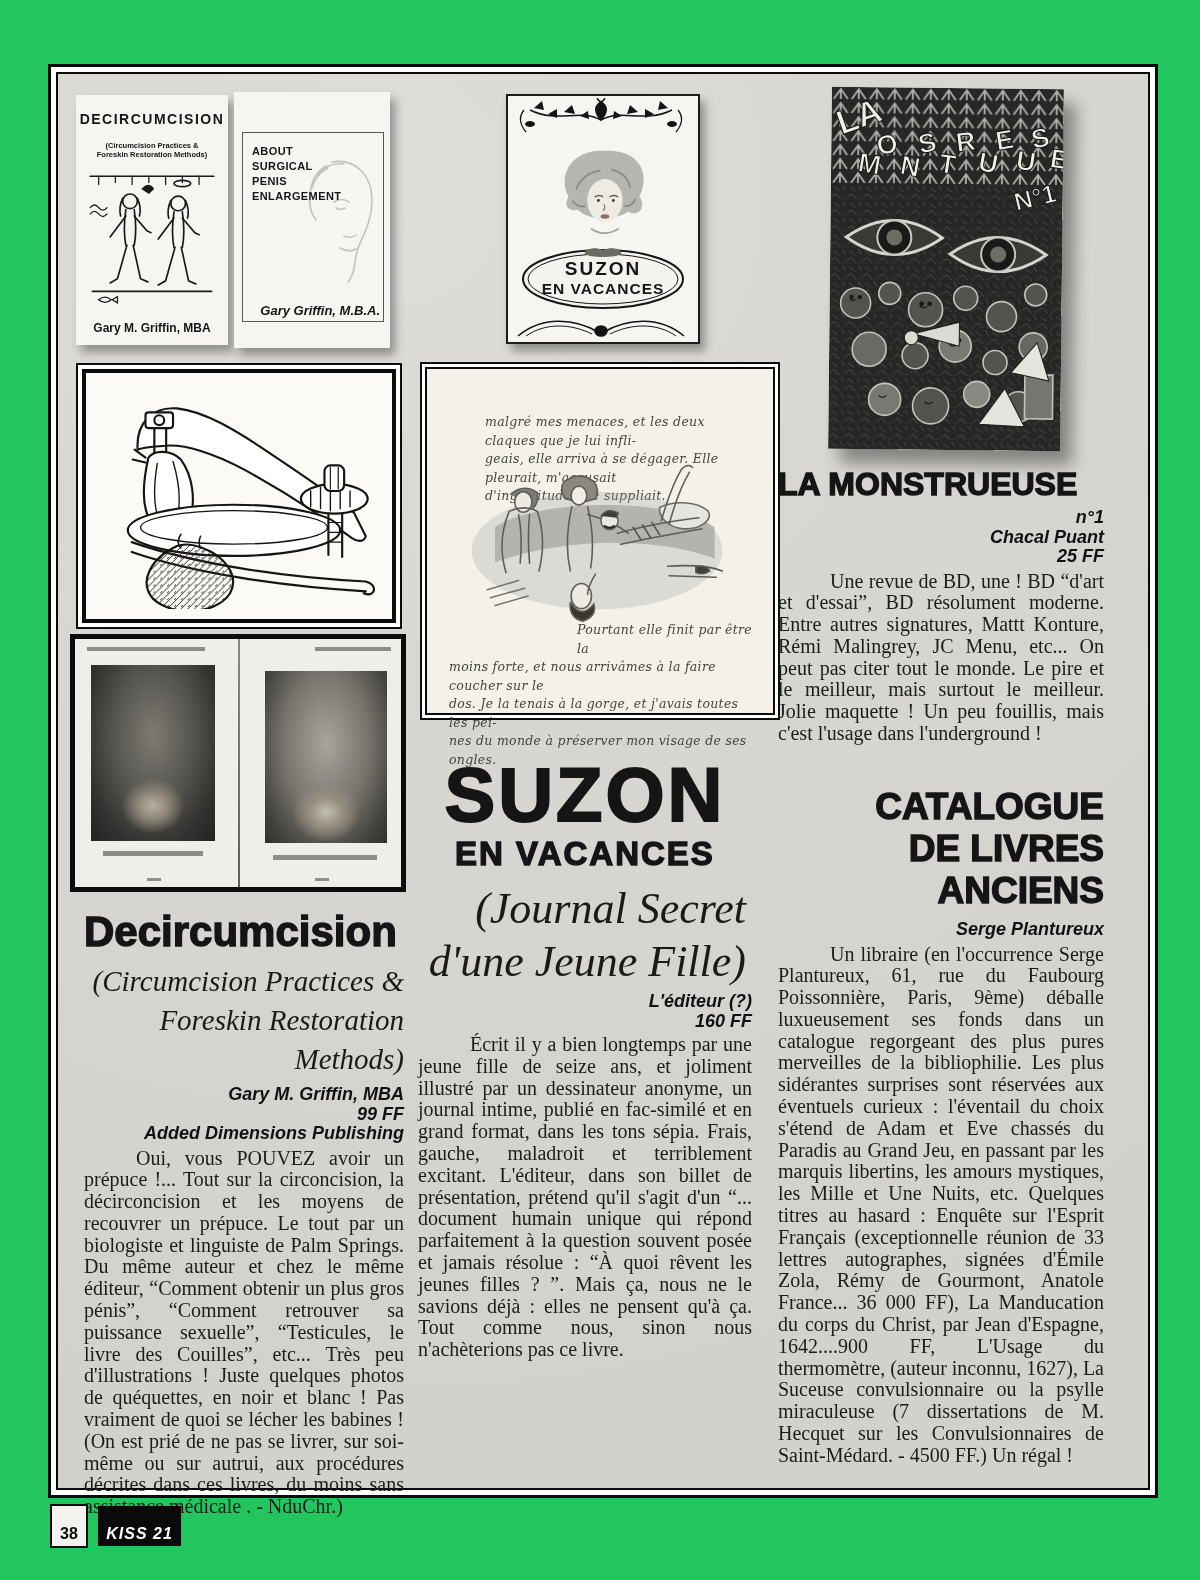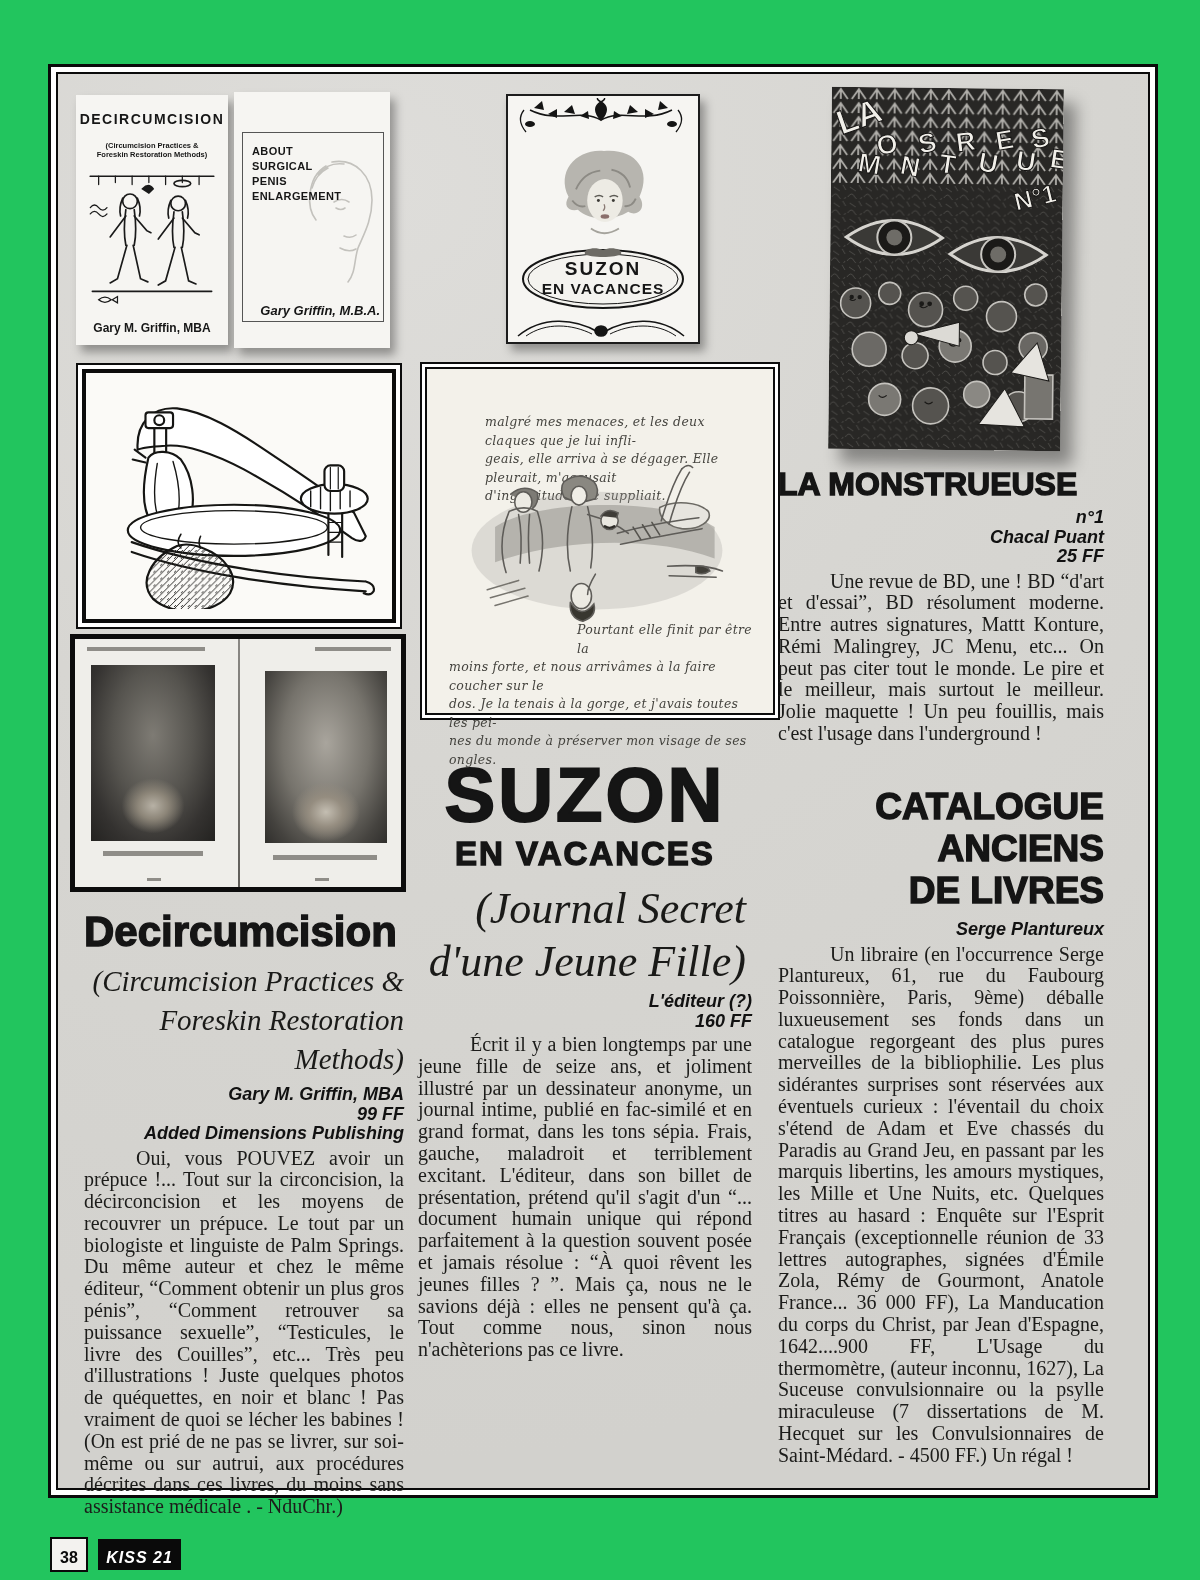--- a/index.html
+++ b/index.html
@@ -21,21 +21,21 @@
   .subtitle-serif{font-style:italic;font-family:"Liberation Serif","DejaVu Serif",serif;color:#1a1a18;}
   .hand{font:italic 12.5px/18.5px "DejaVu Serif",serif;color:#45443f;letter-spacing:.3px;}
   .capbar{background:#8f8d88;height:5px;}
   
   .photo1{background:
      radial-gradient(55% 34% at 50% 80%, #b7b1a5 0%, #8d8679 22%, rgba(0,0,0,0) 46%),
      radial-gradient(72% 84% at 50% 40%, #7e7b74 0%, #56544f 45%, #343230 76%, #232220 100%);}
   .photo2{background:
      radial-gradient(58% 36% at 50% 82%, #c4beb2 0%, #958d80 24%, rgba(0,0,0,0) 48%),
      radial-gradient(74% 86% at 50% 42%, #a9a59d 0%, #76736c 48%, #45433f 78%, #2a2927 100%);}
-  .footer-box{display:inline-block;font-weight:700;font-size:16px;line-height:16px;padding:11px 8px 4px;margin-top:33px;}
+  .footer-box{display:inline-block;font-weight:700;font-size:16px;line-height:16px;padding:20px 8px 4px;}
 </style>
 </head>
 <body>
 
 <div class="sheet">
 
   <div class="abs frame">
     <div class="frame-inner"></div>
   </div>
 
@@ -309,22 +309,22 @@
       <div>25 FF</div>
     </div>
     <div class="body" style="margin-top:4px;">
       <p>Une revue de BD, une ! BD “d'art et d'essai”, BD résolument moderne. Entre autres signatures, Mattt Konture, Rémi Malingrey, JC Menu, etc... On peut pas citer tout le monde. Le pire et le meilleur, mais surtout le meilleur. Jolie maquette ! Un peu fouillis, mais c'est l'usage dans l'underground !</p>
     </div>
   </div>
 
   <div class="abs" style="left:778px;top:786px;width:326px;">
     <div class="heavy" style="font-size:37px;line-height:42px;text-align:right;">
       <div>CATALOGUE</div>
+      <div>DE LIVRES</div>
       <div>ANCIENS</div>
-      <div>DE LIVRES</div>
     </div>
     <div class="credits" style="margin-top:8px;">Serge Plantureux</div>
     <div class="body" style="margin-top:4px;">
       <p>Un libraire (en l'occurrence Serge Plantureux, 61, rue du Faubourg Poissonnière, Paris, 9ème) déballe luxueusement ses fonds dans un catalogue regorgeant des plus pures merveilles de la bibliophilie. Les plus sidérantes surprises sont réservées aux éventuels curieux : l'éventail du choix s'étend de Adam et Eve chassés du Paradis au Grand Jeu, en passant par les marquis libertins, les amours mystiques, les Mille et Une Nuits, etc. Quelques titres au hasard : Enquête sur l'Esprit Français (exceptionnelle réunion de 33 lettres autographes, signées d'Émile Zola, Rémy de Gourmont, Anatole France... 36 000 FF), La Manducation du corps du Christ, par Jean d'Espagne, 1642....900 FF, L'Usage du thermomètre, (auteur inconnu, 1627), La Suceuse convulsionnaire ou la psylle miraculeuse (7 dissertations de M. Hecquet sur les Convulsionnaires de Saint-Médard. - 4500 FF.) Un régal !</p>
     </div>
   </div>
 
   <div class="abs" style="left:418px;top:756px;width:334px;">
     <div class="heavy" style="font-size:76px;line-height:78px;text-align:center;letter-spacing:3px;-webkit-text-stroke:2px #151515;">SUZON</div>
     <div class="heavy" style="font-size:33px;line-height:40px;text-align:center;letter-spacing:2px;">EN VACANCES</div>

